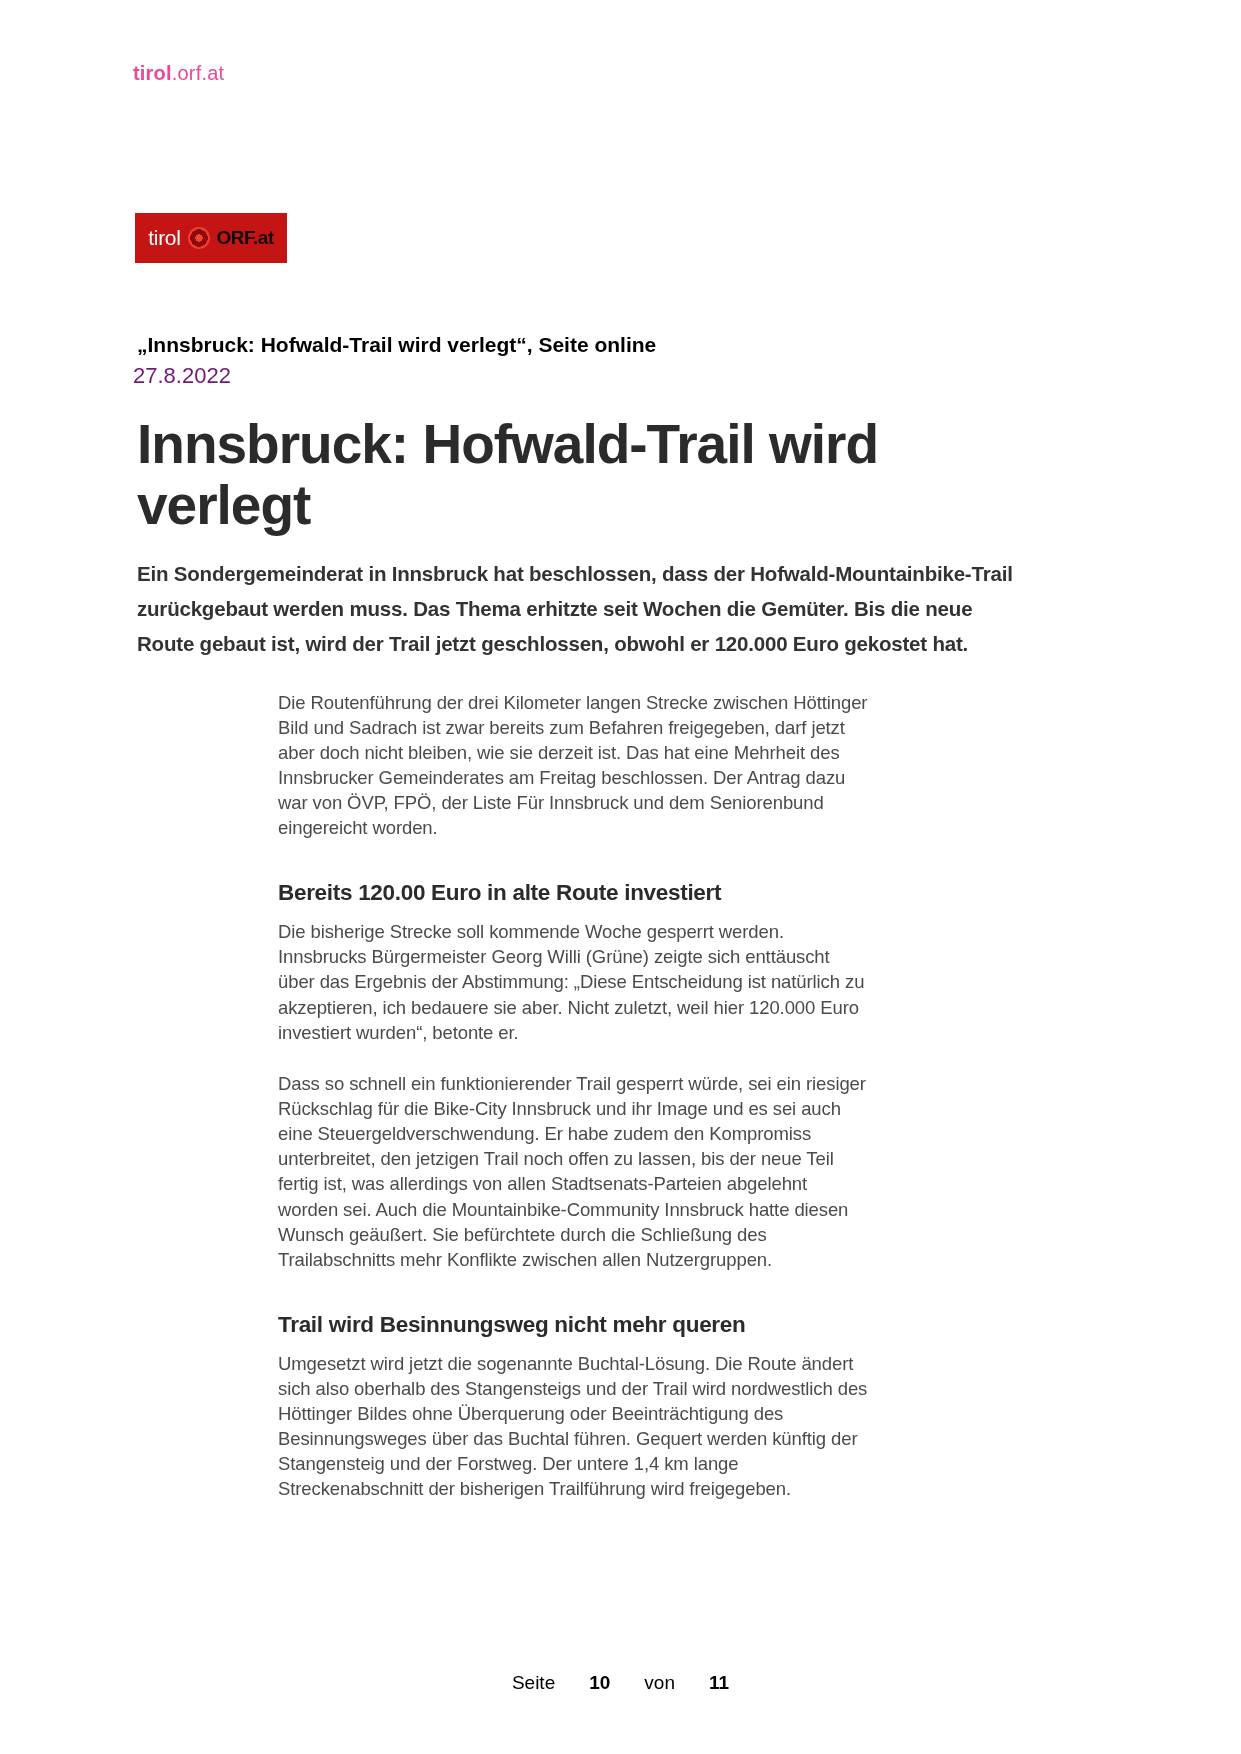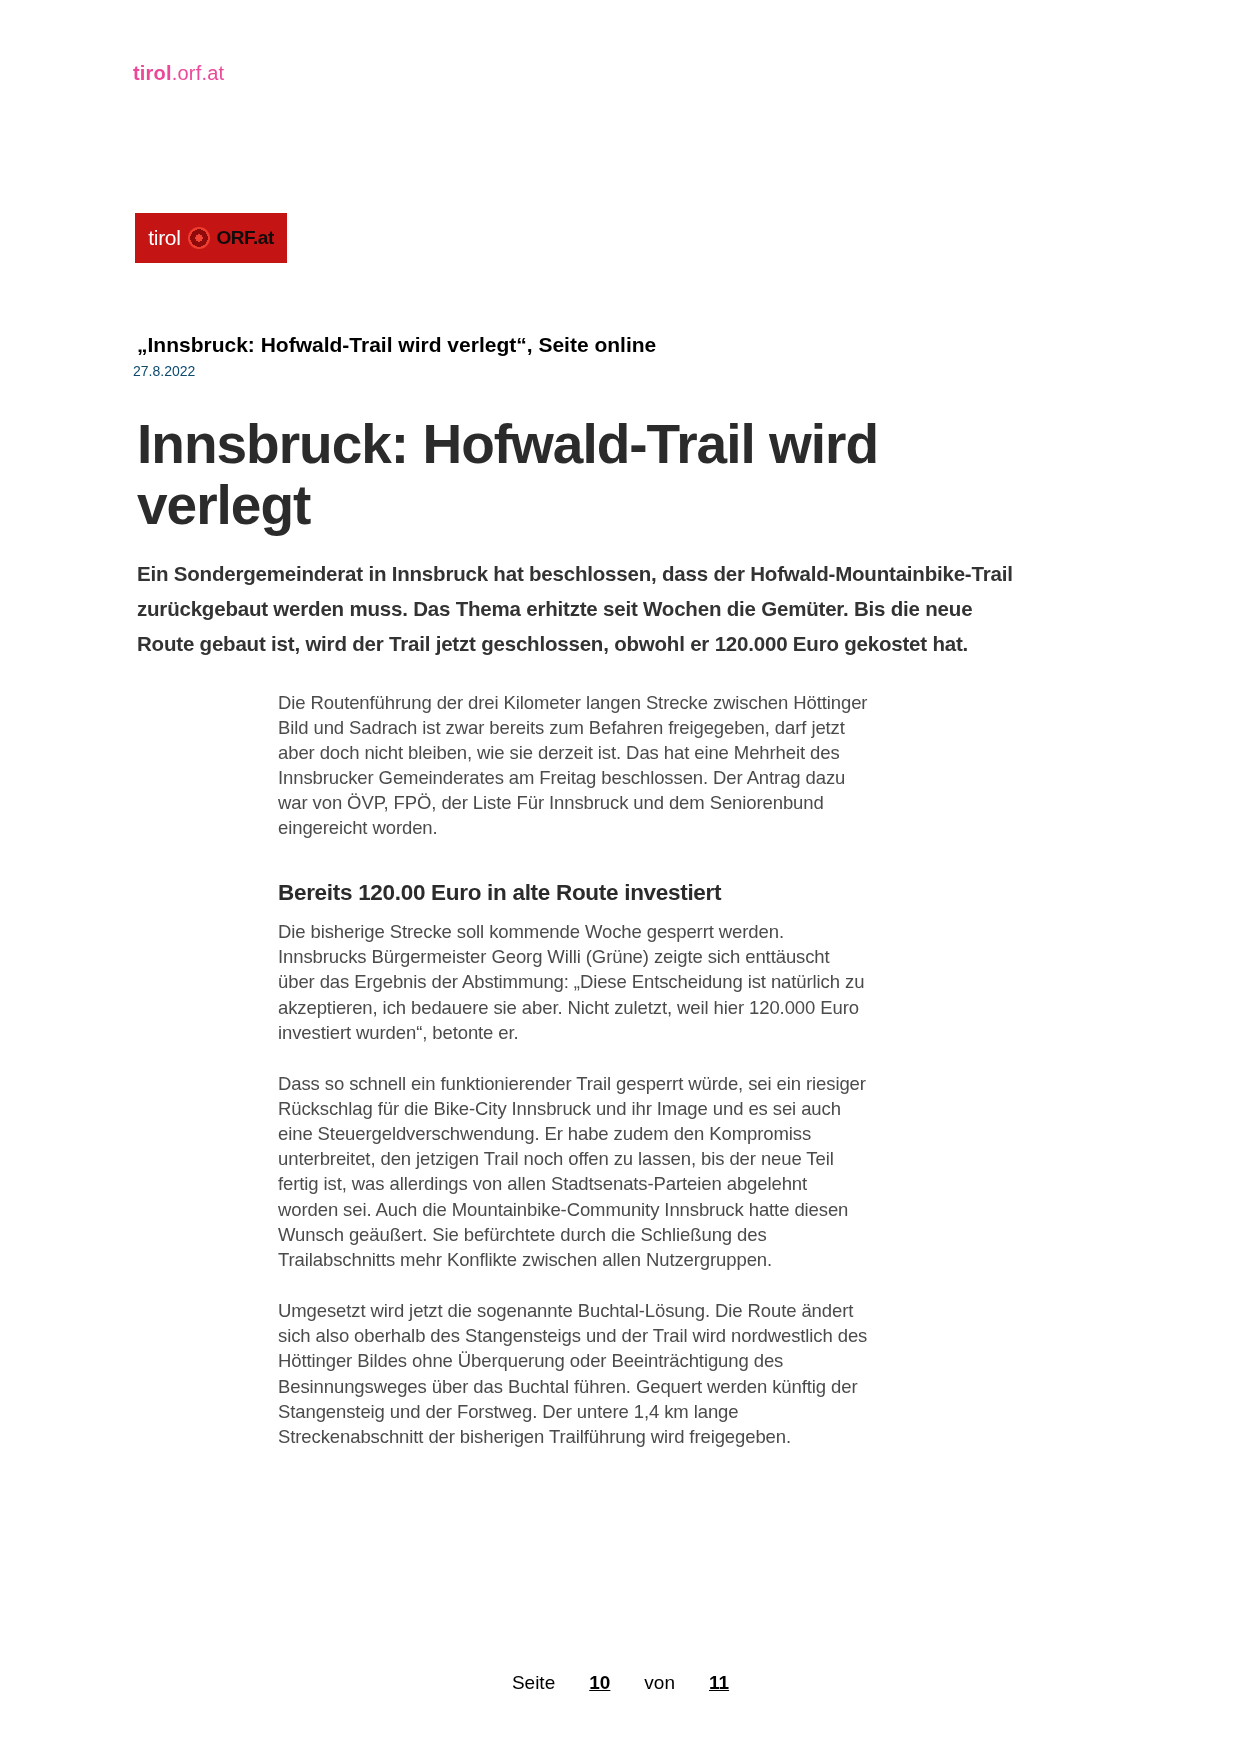--- a/index.html
+++ b/index.html
@@ -32,21 +32,21 @@
       #f04437 0 24%, #8f0b0b 24% 56%, #ef3d30 56% 84%, #c51414 84%);
   }
   .logo-orf { color: #120c0c; font-size: 19px; font-weight: bold; letter-spacing: -0.5px; }
 
   .doc-title {
     position: absolute; left: 137px; top: 333px;
     font-size: 21px; font-weight: bold; color: #000000;
   }
   .doc-date {
     position: absolute; left: 133px; top: 363px;
-    font-size: 14px; color: #0c4a6e;
+    font-size: 22px; color: #701a75;
   }
 
   
   .article {
     position: absolute; left: 137px; top: 414px; width: 920px;
   }
   .headline {
     font-size: 55px; font-weight: bold; color: #2b2b2b;
     letter-spacing: -1px; line-height: 1.1;
   }
@@ -65,21 +65,21 @@
     margin-top: 38px; margin-bottom: 10px;
     font-size: 22.5px; font-weight: bold; color: #2b2b2b;
     letter-spacing: -0.3px;
   }
 
   
   .page-footer {
     position: absolute; left: 0; top: 1672px; width: 100%;
     text-align: center; font-size: 19px; color: #000000;
   }
-  .page-footer .b { font-weight: bold; text-decoration: underline; }
+  .page-footer .b { font-weight: bold; }
   .page-footer span { margin: 0 17px; }
 </style>
 </head>
 <body>
 
 <div class="site-label">
   <span class="b">tirol</span><span>.orf.at</span>
 </div>
 
 <div class="logo-box">
@@ -95,19 +95,20 @@
   <h1 class="headline">Innsbruck: Hofwald-Trail wird verlegt</h1>
   <p class="lead">Ein Sondergemeinderat in Innsbruck hat beschlossen, dass der Hofwald-Mountainbike-Trail zurückgebaut werden muss. Das Thema erhitzte seit Wochen die Gemüter. Bis die neue Route gebaut ist, wird der Trail jetzt geschlossen, obwohl er 120.000 Euro gekostet hat.</p>
 
   <div class="body-col">
     <p>Die Routenführung der drei Kilometer langen Strecke zwischen Höttinger Bild und Sadrach ist zwar bereits zum Befahren freigegeben, darf jetzt aber doch nicht bleiben, wie sie derzeit ist. Das hat eine Mehrheit des Innsbrucker Gemeinderates am Freitag beschlossen. Der Antrag dazu war von ÖVP, FPÖ, der Liste Für Innsbruck und dem Seniorenbund eingereicht worden.</p>
 
     <h2>Bereits 120.00 Euro in alte Route investiert</h2>
     <p>Die bisherige Strecke soll kommende Woche gesperrt werden. Innsbrucks Bürgermeister Georg Willi (Grüne) zeigte sich enttäuscht über das Ergebnis der Abstimmung: „Diese Entscheidung ist natürlich zu akzeptieren, ich bedauere sie aber. Nicht zuletzt, weil hier 120.000 Euro investiert wurden“, betonte er.</p>
     <p>Dass so schnell ein funktionierender Trail gesperrt würde, sei ein riesiger Rückschlag für die Bike-City Innsbruck und ihr Image und es sei auch eine Steuergeldverschwendung. Er habe zudem den Kompromiss unterbreitet, den jetzigen Trail noch offen zu lassen, bis der neue Teil fertig ist, was allerdings von allen Stadtsenats-Parteien abgelehnt worden sei. Auch die Mountainbike-Community Innsbruck hatte diesen Wunsch geäußert. Sie befürchtete durch die Schließung des Trailabschnitts mehr Konflikte zwischen allen Nutzergruppen.</p>
 
+    <h2>Trail wird Besinnungsweg nicht mehr queren</h2>
     <p>Umgesetzt wird jetzt die sogenannte Buchtal-Lösung. Die Route ändert sich also oberhalb des Stangensteigs und der Trail wird nordwestlich des Höttinger Bildes ohne Überquerung oder Beeinträchtigung des Besinnungsweges über das Buchtal führen. Gequert werden künftig der Stangensteig und der Forstweg. Der untere 1,4 km lange Streckenabschnitt der bisherigen Trailführung wird freigegeben.</p>
   </div>
 </div>
 
 <div class="page-footer">
   <span>Seite</span><span class="b">10</span><span>von</span><span class="b">11</span>
 </div>
 
 </body></html>

